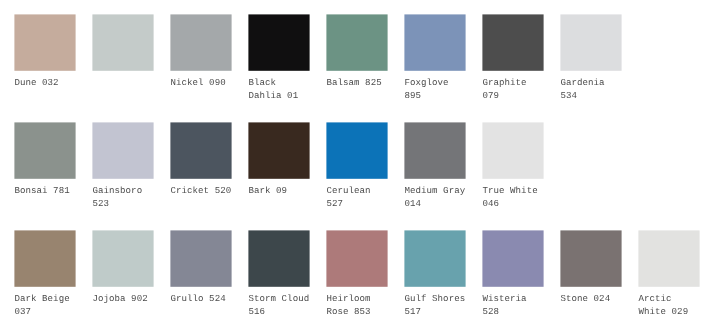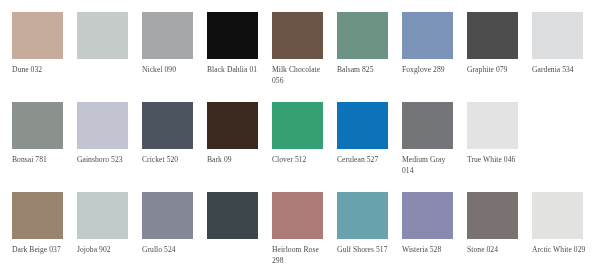--- a/index.html
+++ b/index.html
@@ -45,21 +45,21 @@
   }
 
   .swatch-label {
     margin-top: 6px;
     font-size: 7.6px;
     line-height: 1.42;
     color: #4c4c4c;
     width: 54px;
     word-wrap: break-word;
     letter-spacing: 0.05px;
-    font-family: Liberation Serif, serif;
+    font-family: Liberation Mono, monospace;
   }
 </style>
 </head>
 <body>
 
 <div id="palette-grid">
     <div class="swatch-row">
       <div class="swatch-cell">
         <div class="swatch-chip" style="background: rgb(197, 172, 157);"></div>
         <div class="swatch-label">Dune 032</div>
@@ -69,30 +69,26 @@
       </div>
       <div class="swatch-cell">
         <div class="swatch-chip" style="background: rgb(164, 168, 170);"></div>
         <div class="swatch-label">Nickel 090</div>
       </div>
       <div class="swatch-cell">
         <div class="swatch-chip" style="background: rgb(16, 15, 16);"></div>
         <div class="swatch-label">Black Dahlia 01</div>
       </div>
       <div class="swatch-cell">
-        <div class="swatch-chip" style="background: rgb(107, 85, 70);"></div>
-        <div class="swatch-label">Milk Chocolate 056</div>
-      </div>
-      <div class="swatch-cell">
         <div class="swatch-chip" style="background: rgb(108, 147, 132);"></div>
         <div class="swatch-label">Balsam 825</div>
       </div>
       <div class="swatch-cell">
         <div class="swatch-chip" style="background: rgb(124, 147, 184);"></div>
-        <div class="swatch-label">Foxglove 289</div>
+        <div class="swatch-label">Foxglove 895</div>
       </div>
       <div class="swatch-cell">
         <div class="swatch-chip" style="background: rgb(77, 77, 77);"></div>
         <div class="swatch-label">Graphite 079</div>
       </div>
       <div class="swatch-cell">
         <div class="swatch-chip" style="background: rgb(220, 221, 223);"></div>
         <div class="swatch-label">Gardenia 534</div>
       </div>
     </div>
@@ -105,24 +101,20 @@
         <div class="swatch-chip" style="background: rgb(194, 196, 209);"></div>
         <div class="swatch-label">Gainsboro 523</div>
       </div>
       <div class="swatch-cell">
         <div class="swatch-chip" style="background: rgb(76, 85, 95);"></div>
         <div class="swatch-label">Cricket 520</div>
       </div>
       <div class="swatch-cell">
         <div class="swatch-chip" style="background: rgb(57, 41, 31);"></div>
         <div class="swatch-label">Bark 09</div>
-      </div>
-      <div class="swatch-cell">
-        <div class="swatch-chip" style="background: rgb(53, 161, 115);"></div>
-        <div class="swatch-label">Clover 512</div>
       </div>
       <div class="swatch-cell">
         <div class="swatch-chip" style="background: rgb(12, 115, 184);"></div>
         <div class="swatch-label">Cerulean 527</div>
       </div>
       <div class="swatch-cell">
         <div class="swatch-chip" style="background: rgb(116, 117, 120);"></div>
         <div class="swatch-label">Medium Gray 014</div>
       </div>
       <div class="swatch-cell">
@@ -138,24 +130,25 @@
       <div class="swatch-cell">
         <div class="swatch-chip" style="background: rgb(191, 203, 201);"></div>
         <div class="swatch-label">Jojoba 902</div>
       </div>
       <div class="swatch-cell">
         <div class="swatch-chip" style="background: rgb(132, 135, 149);"></div>
         <div class="swatch-label">Grullo 524</div>
       </div>
       <div class="swatch-cell">
         <div class="swatch-chip" style="background: rgb(61, 71, 75);"></div>
+        <div class="swatch-label">Storm Cloud 516</div>
       </div>
       <div class="swatch-cell">
         <div class="swatch-chip" style="background: rgb(173, 122, 122);"></div>
-        <div class="swatch-label">Heirloom Rose 298</div>
+        <div class="swatch-label">Heirloom Rose 853</div>
       </div>
       <div class="swatch-cell">
         <div class="swatch-chip" style="background: rgb(104, 162, 173);"></div>
         <div class="swatch-label">Gulf Shores 517</div>
       </div>
       <div class="swatch-cell">
         <div class="swatch-chip" style="background: rgb(138, 138, 176);"></div>
         <div class="swatch-label">Wisteria 528</div>
       </div>
       <div class="swatch-cell">

